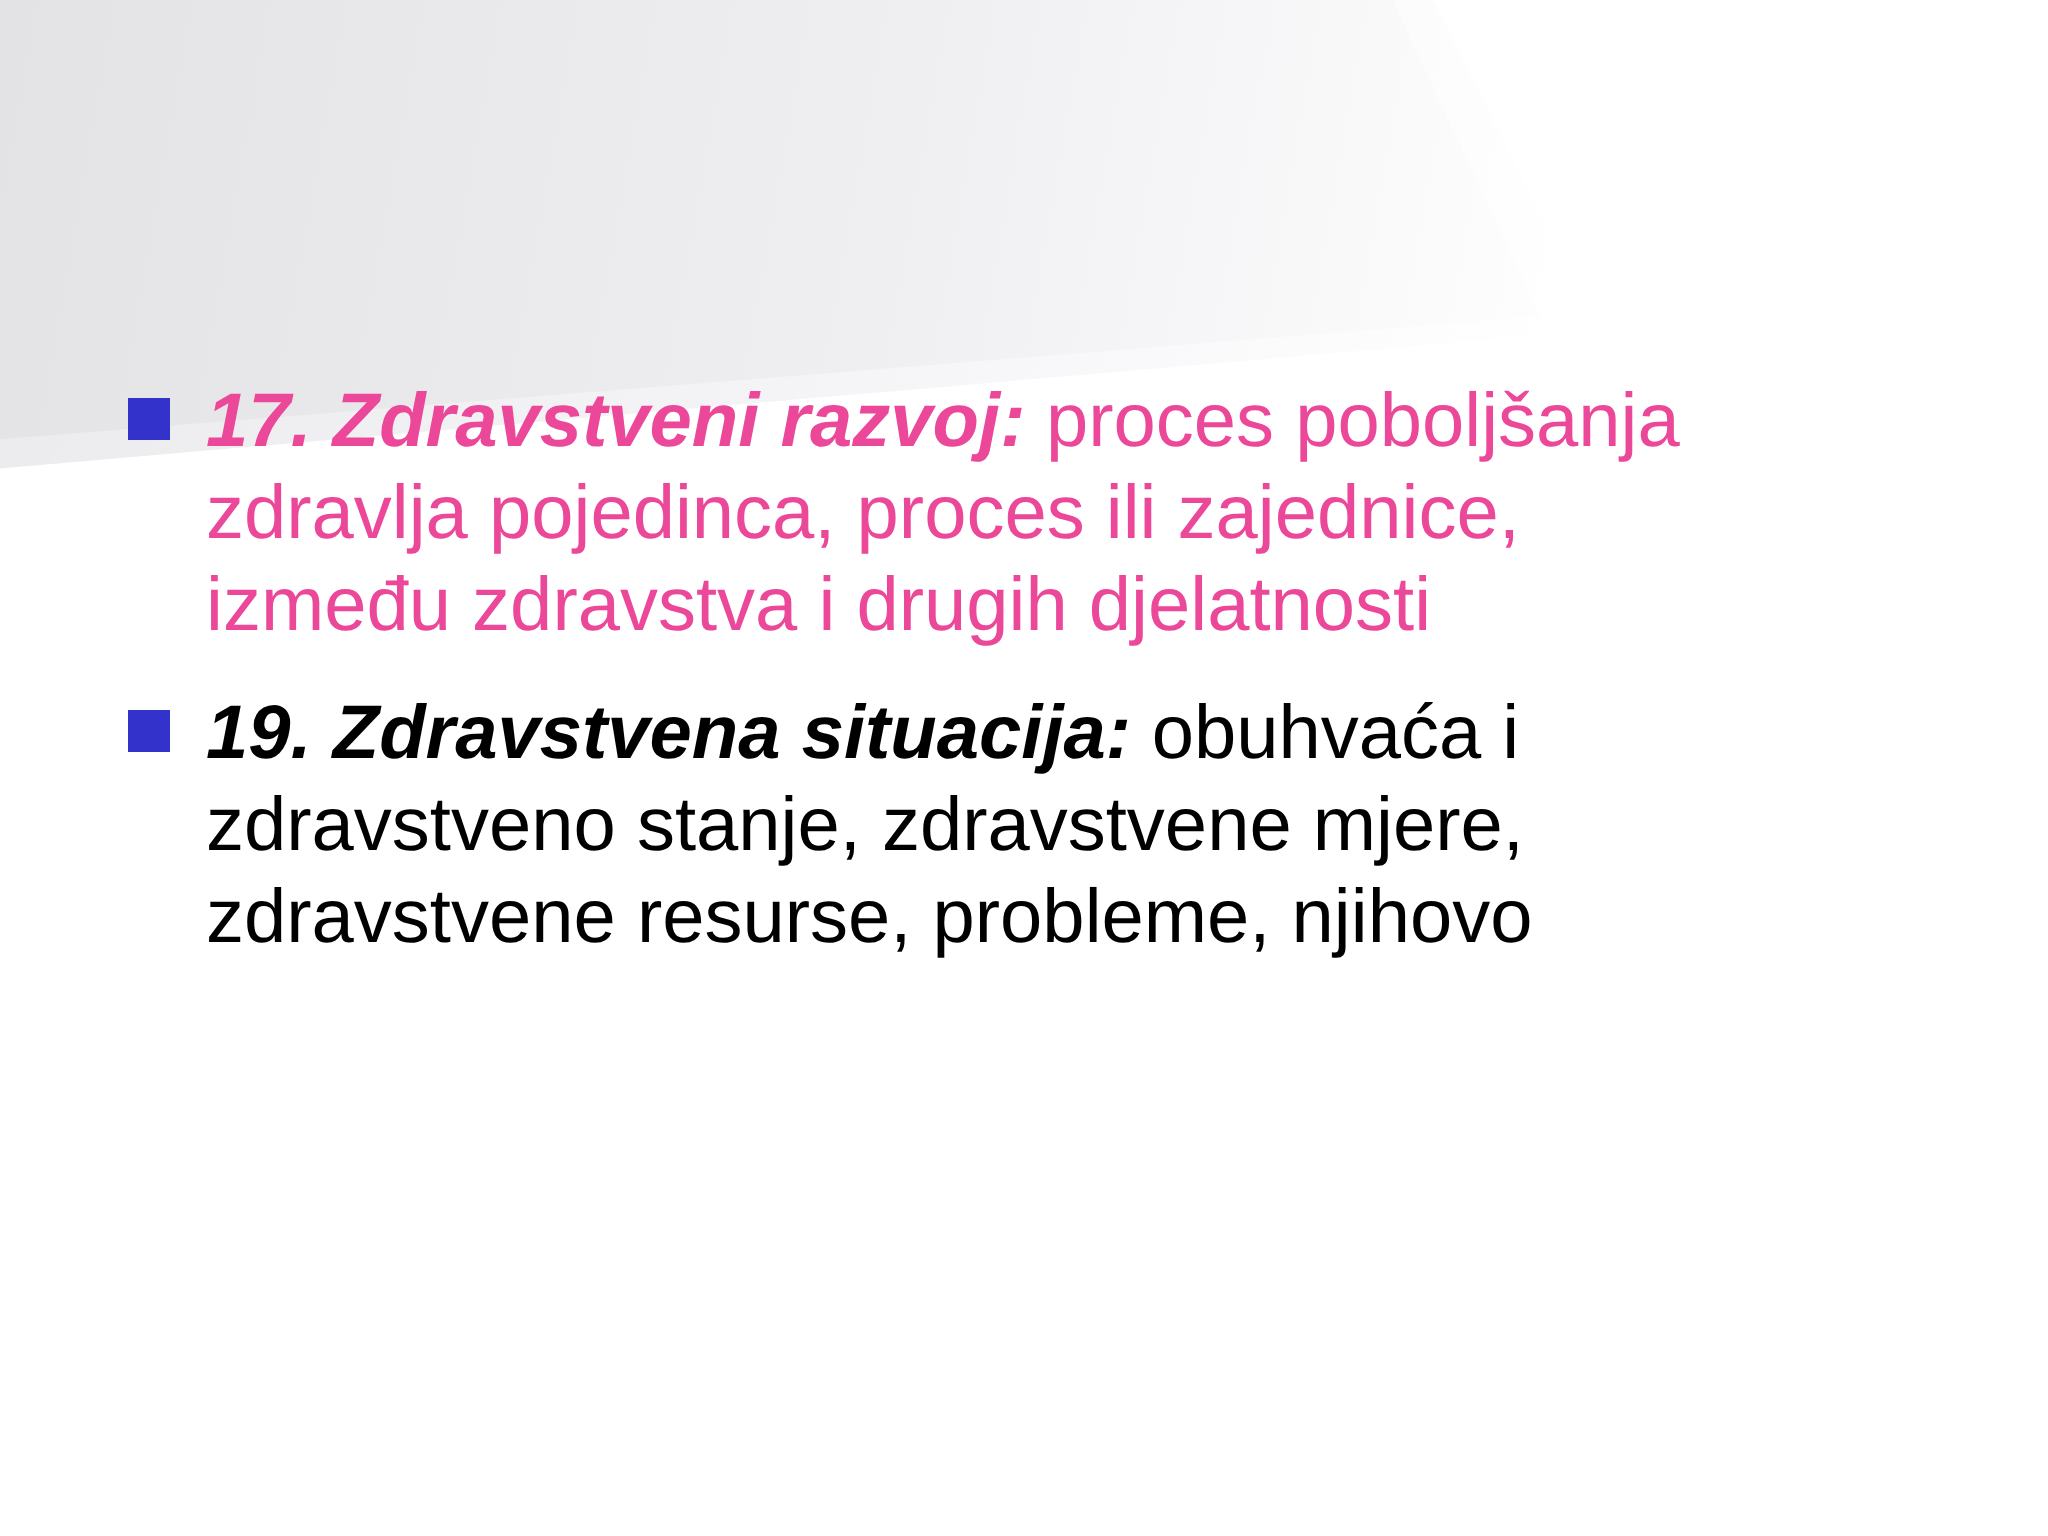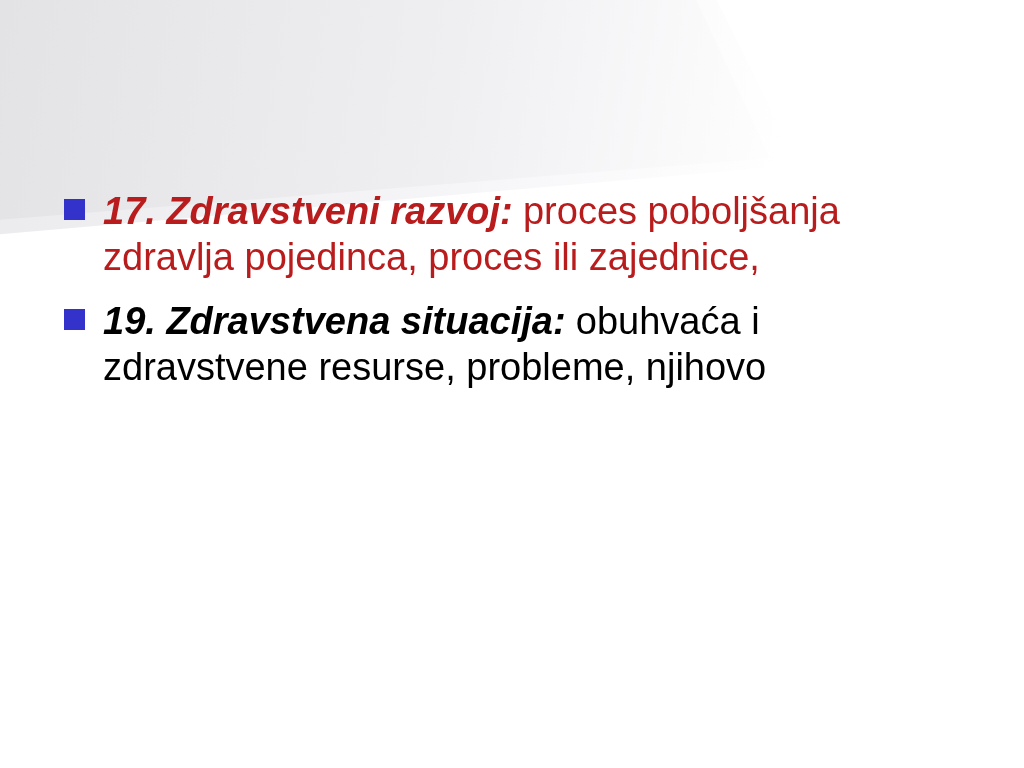--- a/index.html
+++ b/index.html
@@ -64,32 +64,34 @@
 <body>
 
 <div class="slide">
   <div class="bg-wedge-shadow"></div>
   <div class="bg-wedge"></div>
 
   <div class="content">
 
     <div class="bullet-item">
       <span class="bullet-square" style="background: rgb(51, 51, 204);"></span>
-      <div class="bullet-text" style="color: #b91c1c;">
+      <div class="bullet-text" style="color: #ec4899;">
         <div class="line">
           <span class="lead">17. Zdravstveni razvoj:</span><span class="rest">proces poboljšanja</span>
         </div>
         <div class="line">zdravlja pojedinca, proces ili zajednice,</div>
+        <div class="line">između zdravstva i drugih djelatnosti</div>
       </div>
     </div>
 
     <div class="bullet-item">
       <span class="bullet-square" style="background: rgb(51, 51, 204);"></span>
       <div class="bullet-text" style="color: rgb(0, 0, 0);">
         <div class="line">
           <span class="lead">19. Zdravstvena situacija:</span><span class="rest">obuhvaća i</span>
         </div>
+        <div class="line">zdravstveno stanje, zdravstvene mjere,</div>
         <div class="line">zdravstvene resurse, probleme, njihovo</div>
       </div>
     </div>
 
   </div>
 </div>
 
 </body></html>

